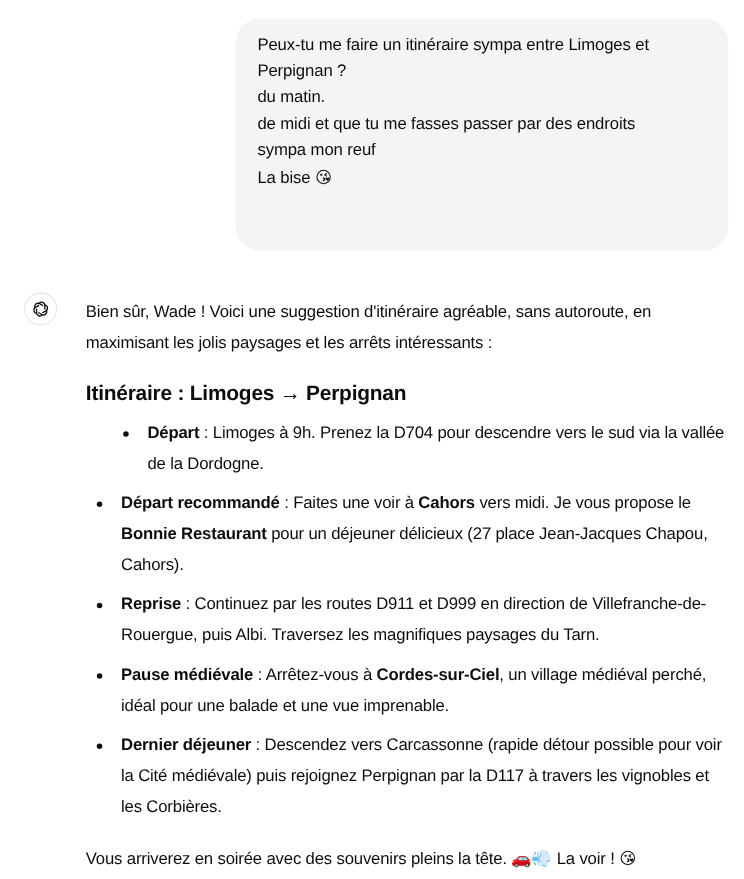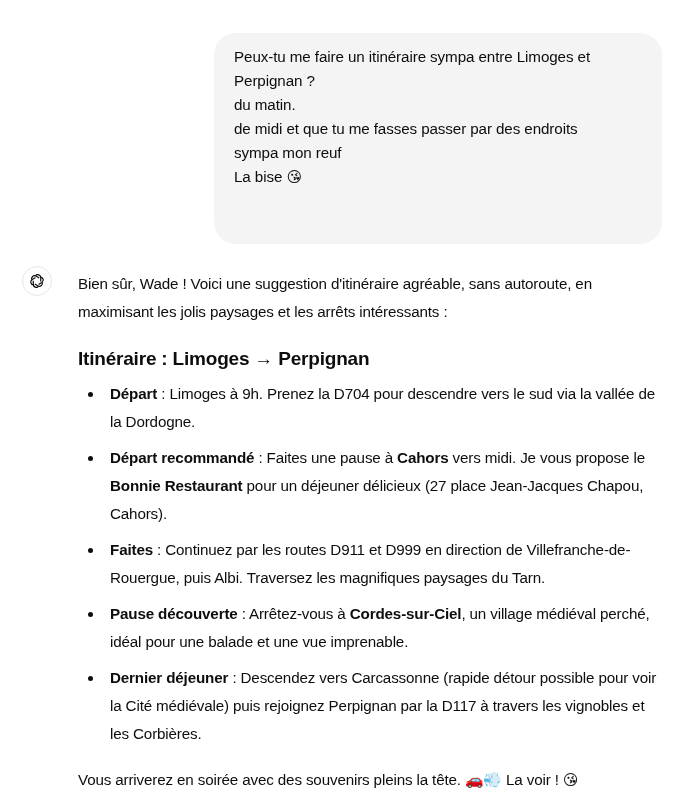--- a/index.html
+++ b/index.html
@@ -2,21 +2,21 @@
 <html><head>
 <meta charset="utf-8">
 <style>
   html, body { margin: 0; padding: 0; background: #ffffff; }
   body {
     width: 676px; height: 799px; overflow: hidden; position: relative;
     font-family: "Liberation Sans", "DejaVu Sans", sans-serif;
     color: #0d0d0d;
   }
   .user-bubble {
-    position: absolute; left: 214px; top: 33px; width: 448px; height: 211px;
+    position: absolute; left: 214px; top: 17px; width: 448px; height: 211px;
     box-sizing: border-box; padding: 12px 20px 0 20px;
     background: #f4f4f4; border-radius: 22px;
     font-size: 15.2px; line-height: 24px; letter-spacing: -0.1px;
   }
   .user-bubble .line { display: block; white-space: nowrap; }
   .assistant-avatar {
     position: absolute; left: 22px; top: 266px; width: 30px; height: 30px;
     border: 1px solid #e6e6e6; border-radius: 50%; box-sizing: border-box;
     display: flex; align-items: center; justify-content: center; background: #fff;
   }
@@ -27,21 +27,21 @@
   .assistant p { margin: 0; }
   .assistant h3 {
     margin: 18px 0 6px 0; font-size: 19px; font-weight: bold; line-height: 30px; letter-spacing: -0.2px;
   }
   .assistant ul { margin: 0; padding-left: 32px; list-style: none; }
   .assistant li { position: relative; margin: 8px 0 0 0; }
   .assistant li::before {
     content: ""; position: absolute; left: -22px; top: 12px;
     width: 5px; height: 5px; border-radius: 50%; background: #0d0d0d;
   }
-  .assistant li:first-child { margin-top: 0; }
+  .assistant li:first-child { margin-top: 0; margin-left: 24px; }
   .assistant .outro { margin-top: 18px; white-space: nowrap; }
   b { font-weight: bold; }
   .emoji { font-family: "DejaVu Sans", sans-serif; font-size: 15px; }
 </style>
 </head>
 <body>
 
 <div class="user-bubble">
   <span class="line">Peux-tu me faire un itinéraire sympa entre Limoges et</span>
   <span class="line">Perpignan ?</span>
@@ -62,19 +62,19 @@
       <path d="M-2 -7 a4 4 0 0 1 7 2.5 v5" transform="rotate(300)"></path>
     </g>
   </svg>
 </div>
 
 <div class="assistant">
   <p>Bien sûr, Wade ! Voici une suggestion d'itinéraire agréable, sans autoroute, en maximisant les jolis paysages et les arrêts intéressants :</p>
   <h3>Itinéraire : Limoges → Perpignan</h3>
   <ul>
     <li><b>Départ</b><span> : </span><span>Limoges à 9h. Prenez la D704 pour descendre vers le sud via la vallée de la Dordogne.</span></li>
-    <li><b>Départ recommandé</b><span> : </span><span>Faites une pause à </span><b>Cahors</b><span> vers midi. Je vous propose le </span><b>Bonnie Restaurant</b><span> pour un déjeuner délicieux (27 place Jean-Jacques Chapou, Cahors).</span></li>
-    <li><b>Faites</b><span> : </span><span>Continuez par les routes D911 et D999 en direction de Villefranche-de-Rouergue, puis Albi. Traversez les magnifiques paysages du Tarn.</span></li>
-    <li><b>Pause découverte</b><span> : </span><span>Arrêtez-vous à </span><b>Cordes-sur-Ciel</b><span>, un village médiéval perché, idéal pour une balade et une vue imprenable.</span></li>
+    <li><b>Départ recommandé</b><span> : </span><span>Faites une voir à </span><b>Cahors</b><span> vers midi. Je vous propose le </span><b>Bonnie Restaurant</b><span> pour un déjeuner délicieux (27 place Jean-Jacques Chapou, Cahors).</span></li>
+    <li><b>Reprise</b><span> : </span><span>Continuez par les routes D911 et D999 en direction de Villefranche-de-Rouergue, puis Albi. Traversez les magnifiques paysages du Tarn.</span></li>
+    <li><b>Pause médiévale</b><span> : </span><span>Arrêtez-vous à </span><b>Cordes-sur-Ciel</b><span>, un village médiéval perché, idéal pour une balade et une vue imprenable.</span></li>
     <li><b>Dernier déjeuner</b><span> : </span><span>Descendez vers Carcassonne (rapide détour possible pour voir la Cité médiévale) puis rejoignez Perpignan par la D117 à travers les vignobles et les Corbières.</span></li>
   </ul>
   <p class="outro"><span>Vous arriverez en soirée avec des souvenirs pleins la tête.</span> <span class="emoji">🚗💨</span> <span>La voir !</span> <span class="emoji">😘</span></p>
 </div>
 
 </body></html>

